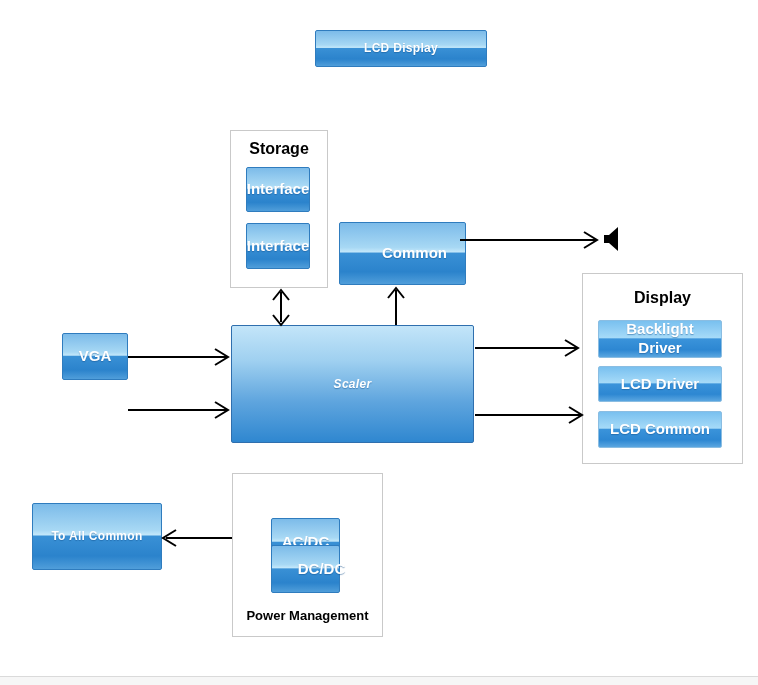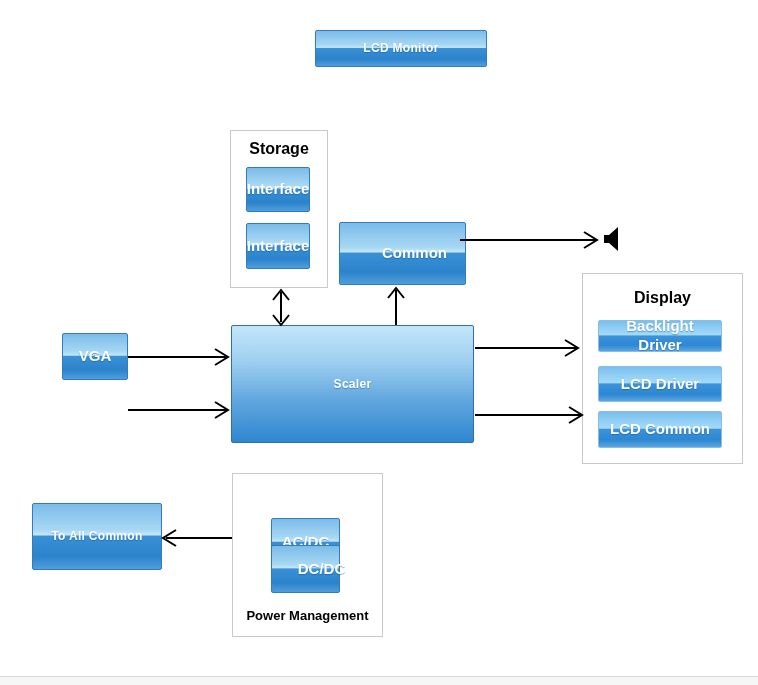--- a/index.html
+++ b/index.html
@@ -13,20 +13,21 @@
     color:#ffffff;font-weight:bold;font-size:15px;text-align:center;line-height:1.25;
     background:linear-gradient(180deg,#7cbbe9 0%,#a7d8f4 40%,#c2e7fa 47%,#3990d5 50%,#2b83cc 80%,#509eda 100%);
     border:1px solid #2f7cbe;border-radius:2px;
     text-shadow:0 1px 1px rgba(15,75,135,0.45);
     box-sizing:border-box;
   }
   .node.big{font-size:12px;letter-spacing:0.3px;}
   .node.smooth{
     background:linear-gradient(180deg,#c3e5f9 0%,#9fd0f0 30%,#5fa5de 65%,#2f87d0 100%);
     border-color:#2f6fae;
+    font-style:italic;
   }
   .node.light{
     background:linear-gradient(180deg,#79c0ef 0%,#a5daf8 46%,#3a93da 50%,#2d87d2 80%,#5aa6e0 100%);
     border-color:#8abde2;
   }
   .node.wrap{padding:0 20px;}
   
   .group{
     position:absolute;background:#ffffff;border:1px solid #c9c9c9;box-sizing:border-box;
   }
@@ -44,21 +45,21 @@
     position:absolute;left:0;bottom:0;width:758px;height:8px;
     background:#f6f6f6;border-top:1px solid #dadada;box-sizing:content-box;
   }
 </style>
 </head>
 <body>
 
 <div id="canvas">
 
   <div class="node big" style="left:315px;top:30px;width:172px;height:37px;">
-    <span>LCD Monitor</span>
+    <span>LCD Display</span>
   </div>
 
   <div class="group" style="left:230px;top:130px;width:98px;height:158px;">
     <div class="group-title title-top">Storage</div>
     <div class="node" style="left:15px;top:36px;width:64px;height:45px;">
       <span>Interface</span>
     </div>
     <div class="node" style="left:15px;top:92px;width:64px;height:46px;">
       <span>Interface</span>
     </div>
@@ -71,21 +72,21 @@
   <div class="node big smooth" style="left:231px;top:325px;width:243px;height:118px;">
     <span>Scaler</span>
   </div>
 
   <div class="node" style="left:62px;top:333px;width:66px;height:47px;">
     <span>VGA</span>
   </div>
 
   <div class="group" style="left:582px;top:273px;width:161px;height:191px;">
     <div class="group-title title-top2">Display</div>
-    <div class="node light wrap" style="left:15px;top:46px;width:124px;height:32px;">
+    <div class="node light wrap" style="left:15px;top:46px;width:124px;height:38px;">
       <span>Backlight Driver</span>
     </div>
     <div class="node light" style="left:15px;top:92px;width:124px;height:36px;">
       <span>LCD Driver</span>
     </div>
     <div class="node light" style="left:15px;top:137px;width:124px;height:37px;">
       <span>LCD Common</span>
     </div>
   </div>
 

